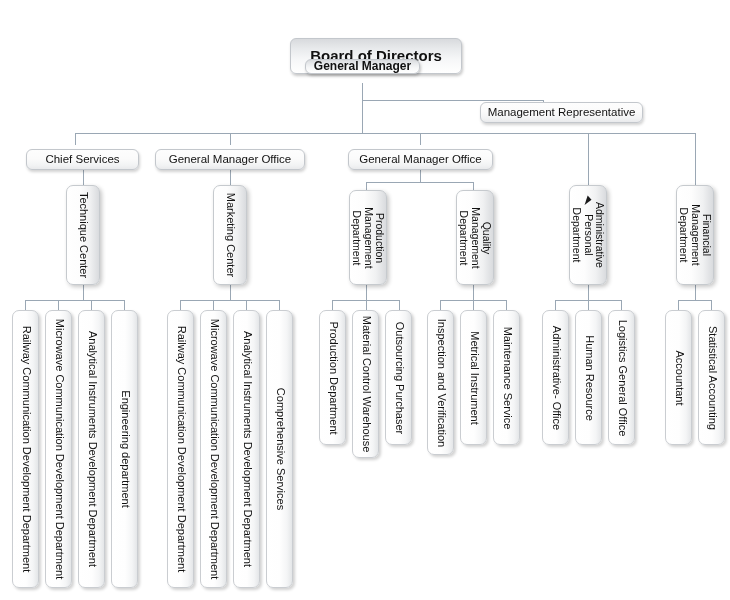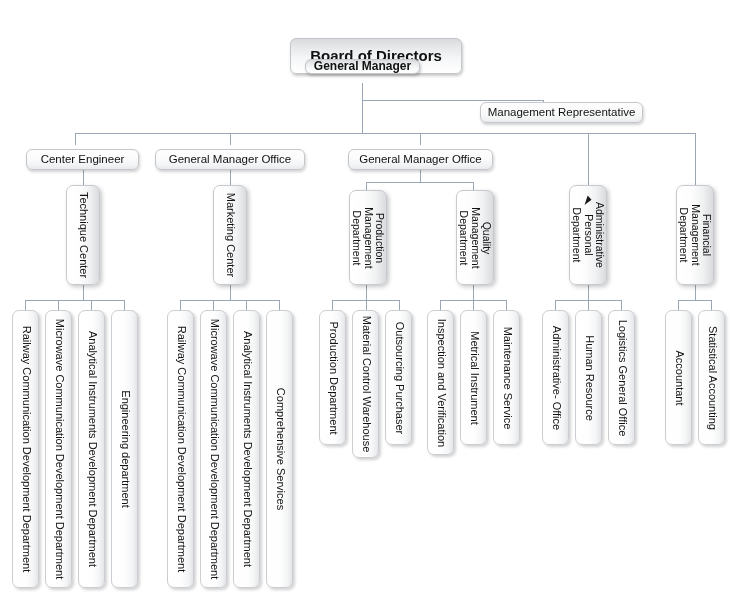--- a/index.html
+++ b/index.html
@@ -167,21 +167,21 @@
 
   <div class="node" style="left:305px; top:59px; width:115px; height:15px;">
     <span class="node-label" style="font-size:12px; font-weight:bold;">General Manager</span>
   </div>
 
   <div class="node plain" style="left:480px; top:102px; width:163px; height:21px;">
     <span class="node-label" style="font-size:11.5px;">Management Representative</span>
   </div>
 
   <div class="node plain" style="left:26px; top:149px; width:113px; height:21px;">
-    <span class="node-label" style="font-size:11.5px;">Center Engineer</span>
+    <span class="node-label" style="font-size:11.5px;">Chief Services</span>
   </div>
 
   <div class="node plain" style="left:155px; top:149px; width:150px; height:21px;">
     <span class="node-label" style="font-size:11.5px;">General Manager Office</span>
   </div>
 
   <div class="node plain" style="left:348px; top:149px; width:145px; height:21px;">
     <span class="node-label" style="font-size:11.5px;">General Manager Office</span>
   </div>
 

